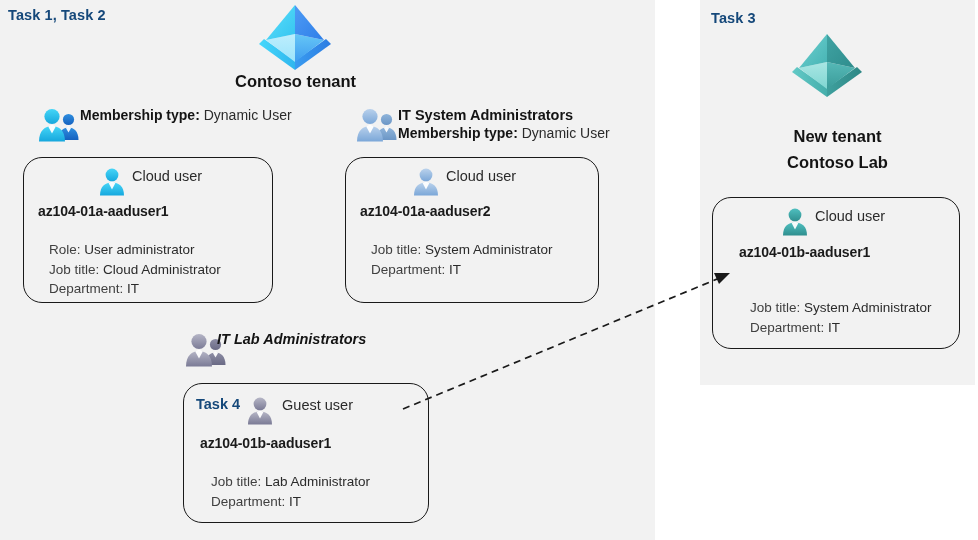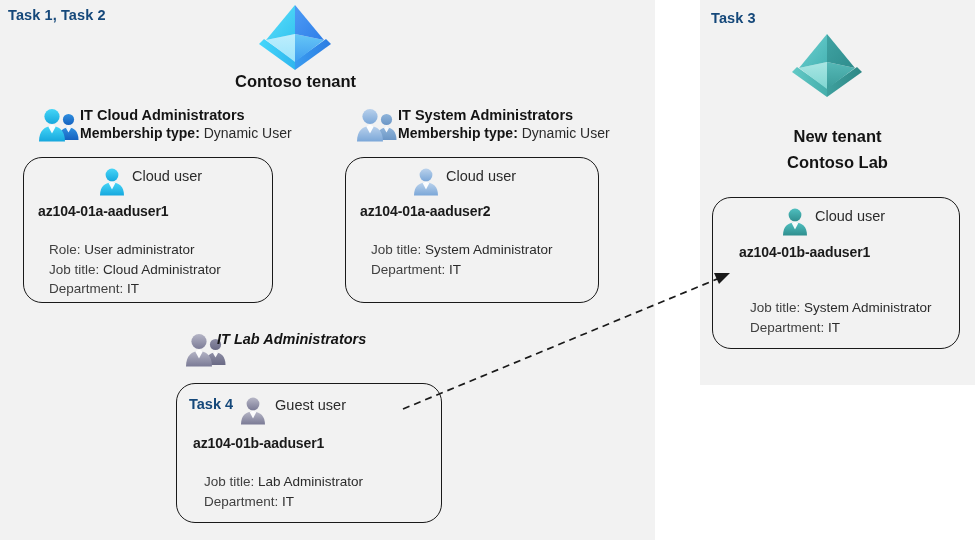--- a/index.html
+++ b/index.html
@@ -196,21 +196,20 @@
     <circle cx="30.5" cy="13.5" r="5.6" fill="url(#g1b)"></circle>
     <path d="M20.5 34 C20.5 25.5 25.0 21.5 30.5 21.5 C36.0 21.5 40.5 25.5 40.5 34 Z" fill="url(#g1b)"></path>
     <path d="M27.8 21.8 L30.5 26.5 L33.2 21.8 L30.5 20.6 Z" fill="#ffffff" opacity="0.92"></path>
 
     <circle cx="14" cy="10.5" r="7.6" fill="url(#g1a)"></circle>
     <path d="M1 35.5 C1 24.5 7 20 14 20 C21 20 27 24.5 27 35.5 Z" fill="url(#g1a)"></path>
     <path d="M10.2 20.4 L14 27.5 L17.8 20.4 L14 18.7 Z" fill="#ffffff" opacity="0.95"></path>
   </svg>
 </div>
 <div class="grp-head" style="left:80px;top:106px;">
-  <span class="grp-name">IT Cloud Administrators</span>
   <span class="grp-mem"><b>Membership type:</b> <span>Dynamic User</span></span>
 </div>
 
 <div class="grpicon" style="left:356px;top:106px;">
   <svg width="42" height="38" viewBox="0 0 42 38">
     <defs>
       <linearGradient id="g2a" x1="0" y1="0" x2="0" y2="1">
         <stop offset="0" stop-color="#b9d1ec"></stop>
           <stop offset="1" stop-color="#7ba7d8"></stop>
       </linearGradient>
@@ -294,21 +293,21 @@
     </svg>
     <span class="usertype" style="margin-left:6px;">Cloud user</span>
   </div>
   <div class="card-upn" style="left:14px;top:45px;">az104-01a-aaduser2</div>
   <div class="card-attrs" style="left:14px;top:82px;">
     <div><b>Job title:</b> <span>System Administrator</span></div>
     <div><b>Department:</b> <span>IT</span></div>
   </div>
 </div>
 
-<div class="card" style="left:176px;top:383px;width:266px;height:140px;">
+<div class="card" style="left:183px;top:383px;width:246px;height:140px;">
   <div class="card-toprow" style="left:12px;top:12px;">
     <span class="card-task">Task 4</span>
     <svg class="usericon" width="28" height="29" viewBox="0 0 28 29">
       <defs>
           <linearGradient id="u3" x1="0" y1="0" x2="0" y2="1">
         <stop offset="0" stop-color="#b6b6c6"></stop>
             <stop offset="1" stop-color="#7a7a95"></stop>
           </linearGradient>
         </defs>
       <circle cx="14" cy="8" r="6.4" fill="url(#u3)"></circle>

